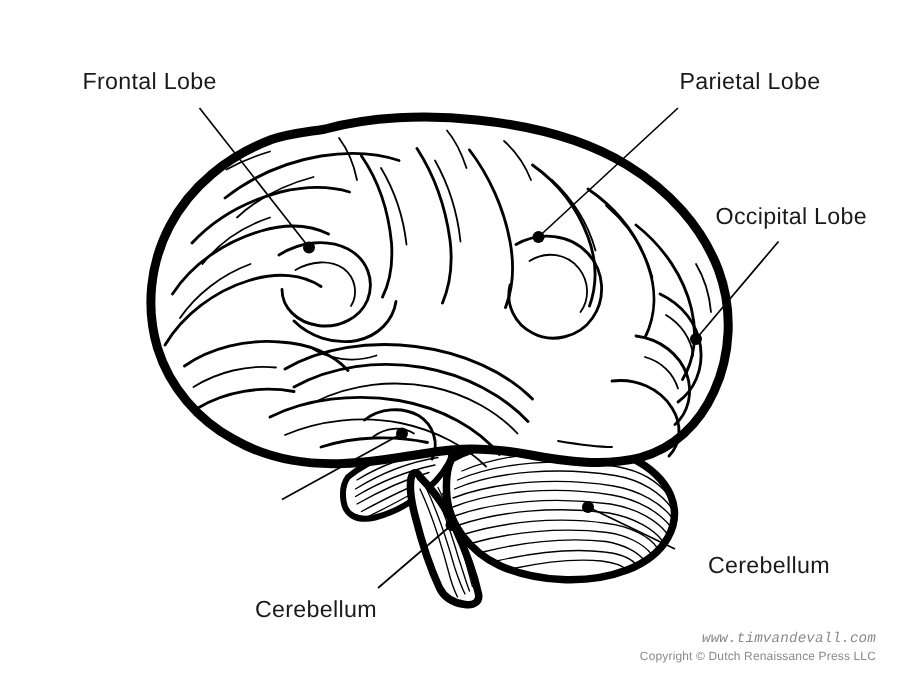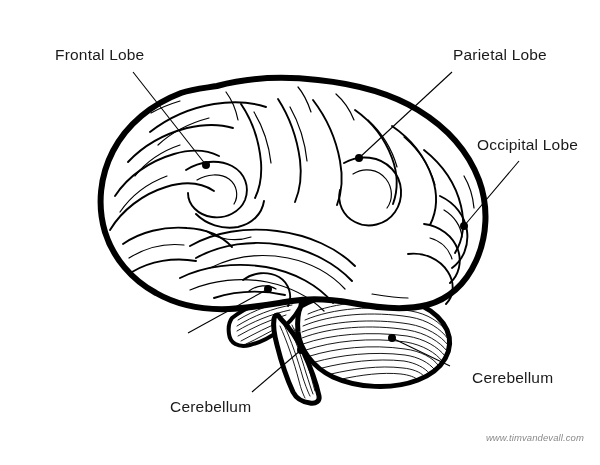--- a/index.html
+++ b/index.html
@@ -37,21 +37,21 @@
     line-height: 1;
   }
   .footer-block {
     position: absolute;
     right: 16px;
     bottom: 22px;
     text-align: right;
     color: #8a8a8a;
   }
   .footer-site {
-    font-family: Liberation Sans, sans-serif;
+    font-family: Liberation Mono, monospace;
     font-style: italic;
     font-size: 9.5px;
     color: #8a8a8a;
     line-height: 1.2;
     letter-spacing: 0.1px;
     margin-top: 44px;
   }
   .footer-copy {
     font-family: "Liberation Sans", sans-serif;
     font-size: 8px;
@@ -221,15 +221,16 @@
 
   <div class="label-text" style="left:477px; top:137px;">Occipital Lobe</div>
 
 
   <div class="label-text" style="left:170px; top:399px;">Cerebellum</div>
 
   <div class="label-text" style="left:456px; top:370px;margin-left:16px;">Cerebellum</div>
 
   <div class="footer-block">
     <div class="footer-site">www.timvandevall.com</div>
+    <div class="footer-copy">Copyright © Dutch Renaissance Press LLC</div>
   </div>
 
 </div>
 
 </body></html>

